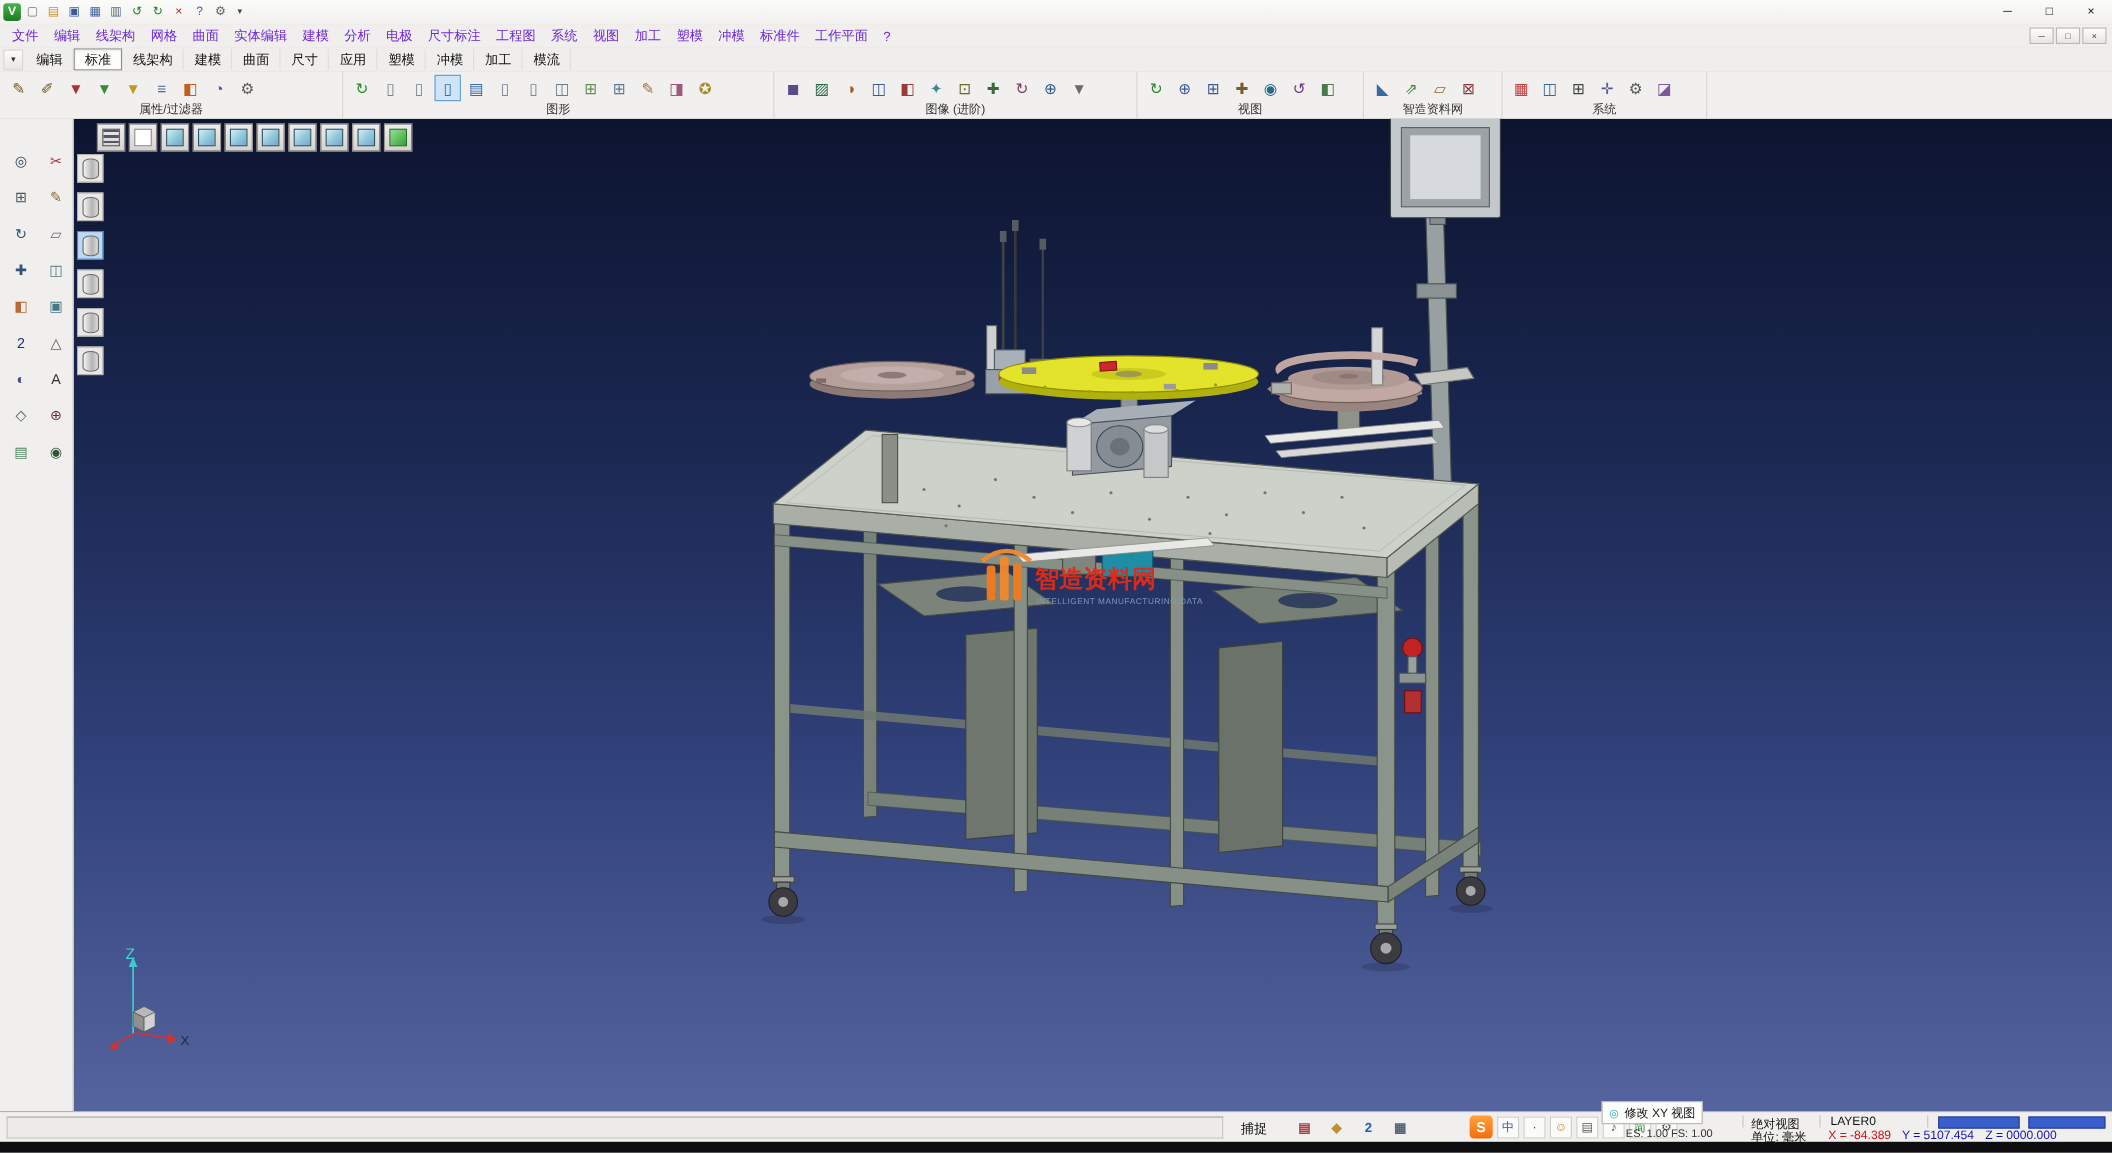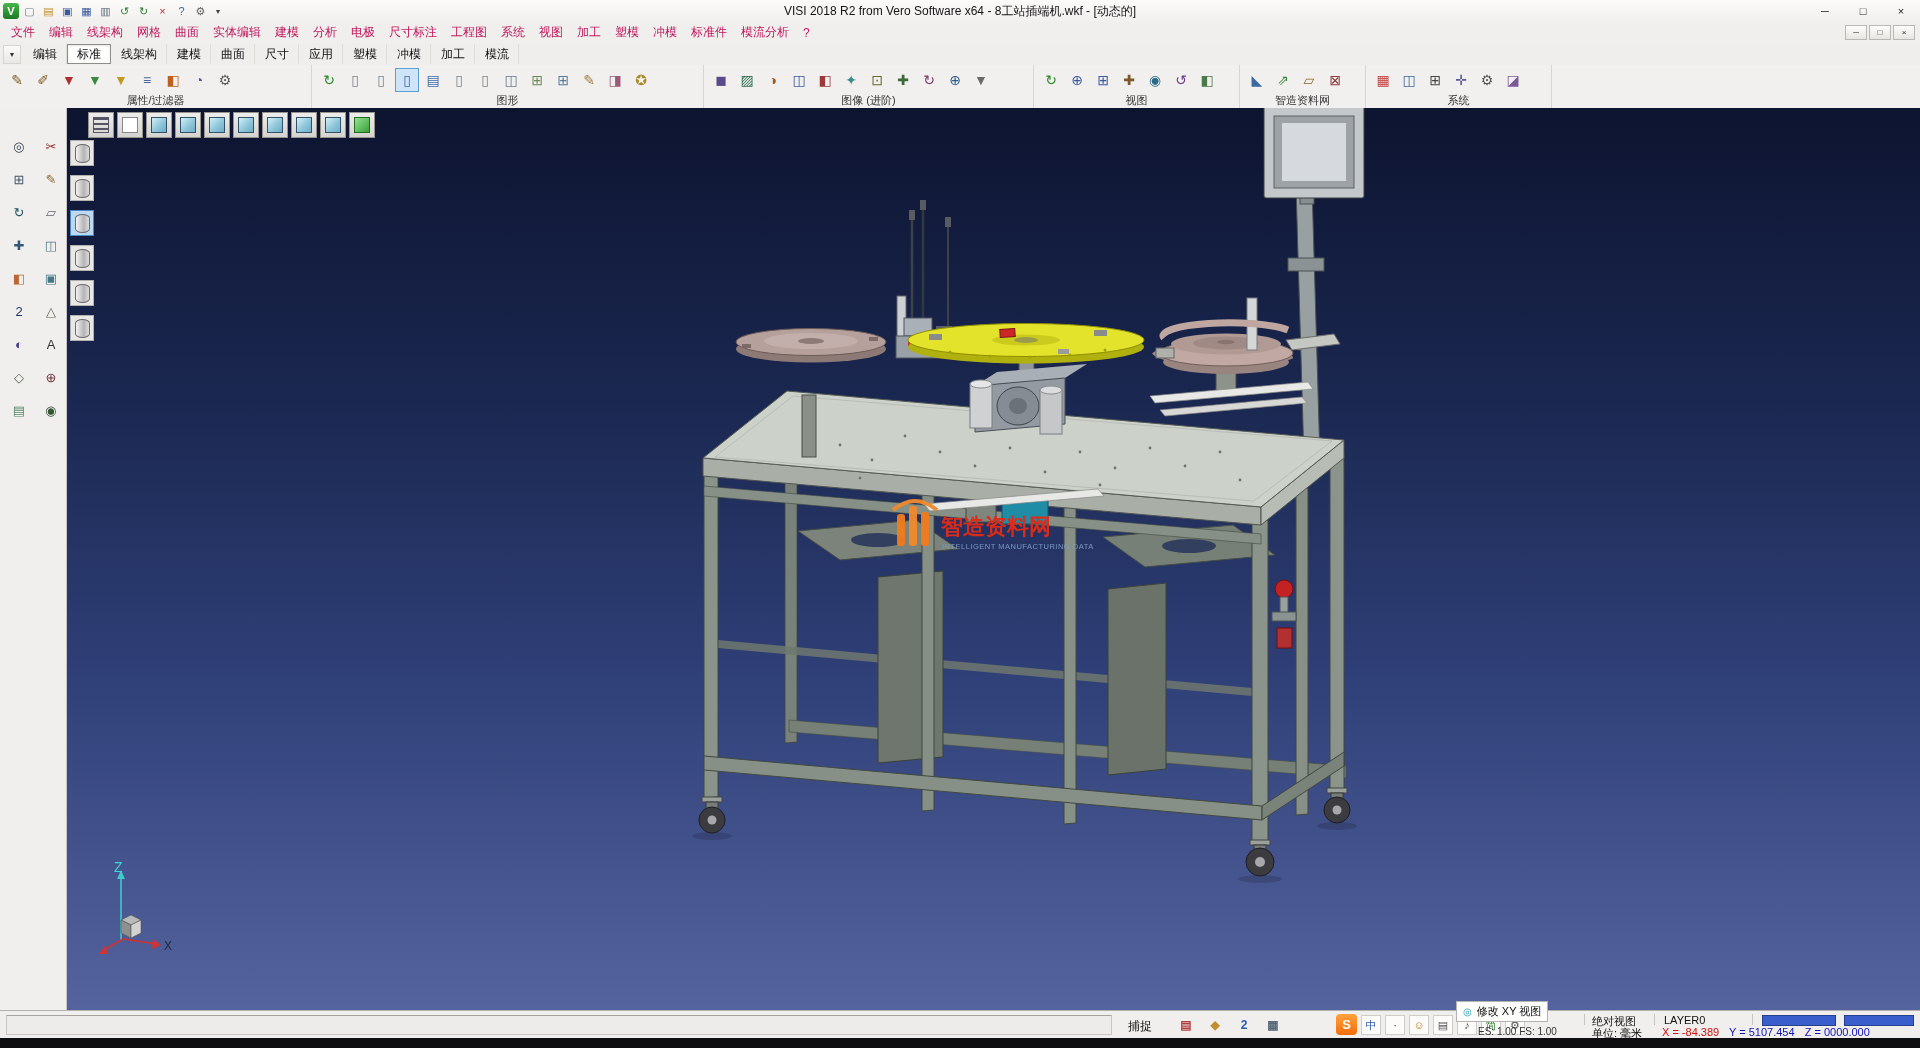--- a/index.html
+++ b/index.html
@@ -18,21 +18,21 @@
   .qicon .g{font-size:11px;line-height:18px;display:block;text-align:center;}
   .qat-drop{width:14px;height:18px;border:none;background:transparent;font-size:7px;color:#444;padding:0;}
   .title{position:absolute;left:0;right:0;text-align:center;font-size:12px;color:#141414;pointer-events:none;}
   .wincontrols{margin-left:auto;display:flex;z-index:2;}
   .wincontrols button{width:38px;height:21px;border:none;background:transparent;font-size:11px;color:#222;padding:0;}
 
   
   .menubar{position:absolute;top:22px;left:0;right:0;height:21px;background:#f0efed;
     border-bottom:1px solid #e2e0dc;display:flex;align-items:center;padding-left:4px;}
   .menu-items{display:flex;}
-  .menu-item{font-size:12px;padding:2px 7px;border:none;background:transparent;color:#be185d;}
+  .menu-item{font-size:12px;padding:2px 7px;border:none;background:transparent;color:#6d28d9;}
   .mdi{margin-left:auto;display:flex;gap:2px;padding-right:5px;}
   .mdi button{width:22px;height:15px;font-size:8px;line-height:12px;padding:0;
     border:1px solid #b9b7b3;background:linear-gradient(#fdfdfc,#e8e6e2);color:#333;}
 
   
   .tabrow{position:absolute;top:43px;left:0;right:0;height:22px;background:#efeeec;
     border-bottom:1px solid #d5d3cf;display:flex;align-items:center;padding-left:3px;}
   .tab-drop{width:18px;height:19px;font-size:7px;color:#333;border:1px solid #d8d6d2;
     background:linear-gradient(#fbfbfa,#e9e7e3);padding:0;margin-right:2px;}
   .tabs{display:flex;height:22px;align-items:center;}
@@ -152,21 +152,20 @@
           <button class="qicon">
             <span class="g" style="color: rgb(58, 106, 160);">?</span>
           </button>
 
           <button class="qicon">
             <span class="g" style="color: rgb(102, 102, 102);">⚙</span>
           </button>
         </div>
       <button class="qat-drop">▼</button>
     </div>
-    <div class="title">VISI 2018 R2 from Vero Software x64 - 8工站插端机.wkf - [动态的]</div>
     <div class="wincontrols">
       <button>─</button>
       <button>□</button>
       <button>×</button>
     </div>
   </div>
 
   <div class="menubar">
     <div class="menu-items">
 
@@ -180,21 +179,21 @@
         <button class="menu-item">分析</button>
         <button class="menu-item">电极</button>
         <button class="menu-item">尺寸标注</button>
         <button class="menu-item">工程图</button>
         <button class="menu-item">系统</button>
         <button class="menu-item">视图</button>
         <button class="menu-item">加工</button>
         <button class="menu-item">塑模</button>
         <button class="menu-item">冲模</button>
         <button class="menu-item">标准件</button>
-        <button class="menu-item">模流分析</button>
+        <button class="menu-item">工作平面</button>
         <button class="menu-item">?</button>
       </div>
     <div class="mdi">
       <button>─</button>
       <button>□</button>
       <button>×</button>
     </div>
   </div>
 
   <div class="tabrow">

